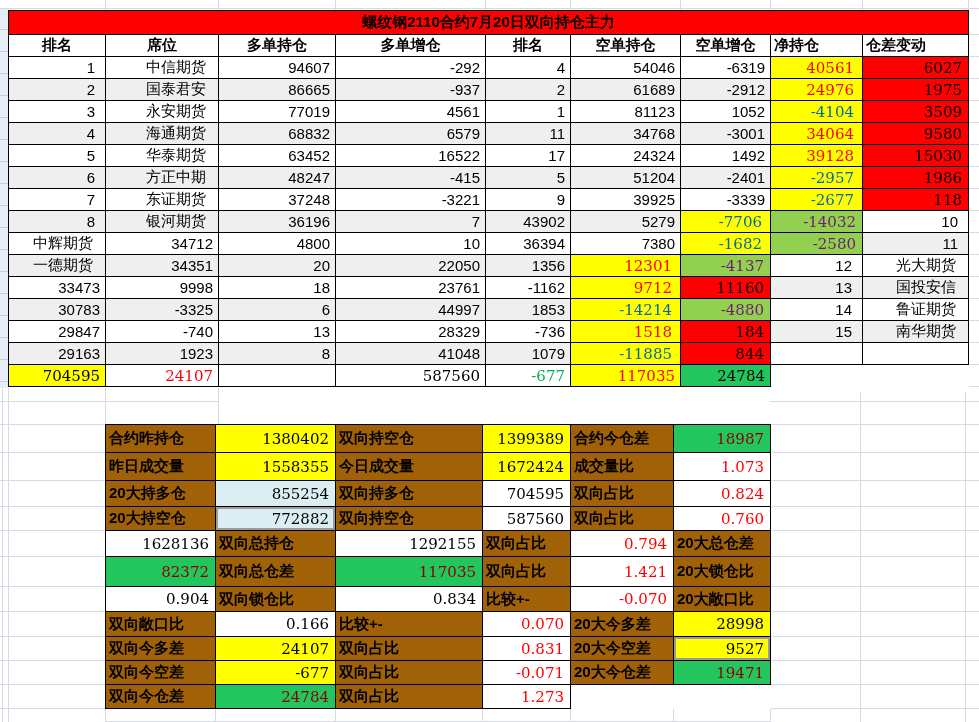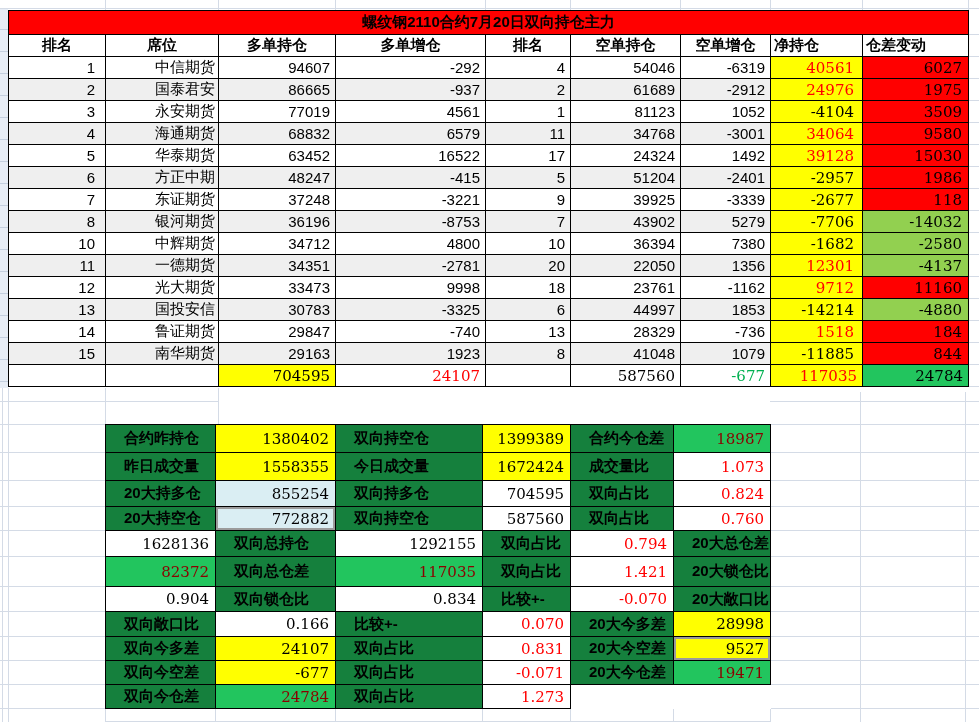--- a/index.html
+++ b/index.html
@@ -12,42 +12,42 @@
   #main-table{position:absolute;left:8px;top:10px;z-index:2;background:#fff;
               display:grid;grid-template-columns:97px 113px 117px 150px 85px 110px 90px 92px 106px;
               border-top:1px solid #000;border-left:1px solid #000;}
   .mcell{box-sizing:border-box;height:22px;border-right:1px solid #000;border-bottom:1px solid #000;
          display:flex;align-items:center;font-size:15px;white-space:nowrap;overflow:hidden;}
   .mtitle{grid-column:1/-1;height:24px;background:#ff0000;justify-content:center;font-weight:bold;}
   .mh{justify-content:center;font-weight:bold;}
   .mh-left{justify-content:flex-start;padding-left:3px;}
   .num{justify-content:flex-end;padding-right:5px;}
   .rank{padding-right:10px;}
-  .seat{justify-content:flex-end;padding-right:3px;text-align:right;}
+  .seat{justify-content:flex-end;padding-right:12px;text-align:right;}
   .alt{background:#efefef;}
   .serif{font-family:"DejaVu Serif","Liberation Serif",serif;padding-left:7px;}
   .net{background:#ffff00;padding-right:8px;}
   .net.pos{color:#ff0000;}
-  .net.neg{color:#000000;}
+  .net.neg{color:#0369a1;}
   .cpos{background:#ff0000;color:#000;padding-right:6px;}
-  .cneg{background:#92d050;color:#000000;padding-right:6px;}
+  .cneg{background:#92d050;color:#701a75;padding-right:6px;}
   .t-red{color:#ff0000;}
   .t-green{color:#00b050;}
   .t-dred{color:#8b0000;}
   .bg-y{background:#ffff00;}
   .bg-b{background:#daeef3;}
   .bg-r{background:#22c55e;}
   
   #summary-table{position:absolute;left:105px;top:424px;z-index:2;background:#fff;
                  display:grid;grid-template-columns:110px 120px 147px 88px 103px 97px;
                  grid-template-rows:28px 28px 26px 24px 26px 30px 25px 25px 24px 24px 24px;
                  border-top:1px solid #000;border-left:1px solid #000;}
   .scell{box-sizing:border-box;border-right:1px solid #000;border-bottom:1px solid #000;
          display:flex;align-items:center;font-size:15px;white-space:nowrap;overflow:hidden;}
-  .slabel{background:#15803d;font-weight:bold;padding-left:18px;}
+  .slabel{background:#a16207;font-weight:bold;padding-left:3px;}
   .sval{justify-content:flex-end;padding-right:6px;font-family:"DejaVu Serif","Liberation Serif",serif;}
   .sel{box-shadow:inset 0 0 0 2px #9b9b9b;}
 </style>
 </head>
 <body>
 
 <div id="screen">
   <div id="row-strip"></div>
   <div id="grid-layer" style="position:absolute;left:0;top:0;width:979px;height:722px;z-index:0;">
       <div class="gridline" style="left: 0px; top: 8px; width: 979px; height: 1px;"></div>
@@ -190,39 +190,37 @@
       <div class="mcell num">37248</div>
       <div class="mcell num">-3221</div>
       <div class="mcell num">9</div>
       <div class="mcell num">39925</div>
       <div class="mcell num">-3339</div>
       <div class="mcell num serif net neg">-2677</div>
       <div class="mcell num serif cpos">118</div>
       <div class="mcell num rank alt">8</div>
       <div class="mcell seat alt">银河期货</div>
       <div class="mcell num alt">36196</div>
-      <div class="mcell num alt">-8753</div>
       <div class="mcell num alt">7</div>
       <div class="mcell num alt">43902</div>
       <div class="mcell num alt">5279</div>
       <div class="mcell num serif net neg">-7706</div>
       <div class="mcell num serif cneg">-14032</div>
       <div class="mcell num rank">10</div>
       <div class="mcell seat">中辉期货</div>
       <div class="mcell num">34712</div>
       <div class="mcell num">4800</div>
       <div class="mcell num">10</div>
       <div class="mcell num">36394</div>
       <div class="mcell num">7380</div>
       <div class="mcell num serif net neg">-1682</div>
       <div class="mcell num serif cneg">-2580</div>
       <div class="mcell num rank alt">11</div>
       <div class="mcell seat alt">一德期货</div>
       <div class="mcell num alt">34351</div>
-      <div class="mcell num alt">-2781</div>
       <div class="mcell num alt">20</div>
       <div class="mcell num alt">22050</div>
       <div class="mcell num alt">1356</div>
       <div class="mcell num serif net pos">12301</div>
       <div class="mcell num serif cneg">-4137</div>
       <div class="mcell num rank">12</div>
       <div class="mcell seat">光大期货</div>
       <div class="mcell num">33473</div>
       <div class="mcell num">9998</div>
       <div class="mcell num">18</div>

